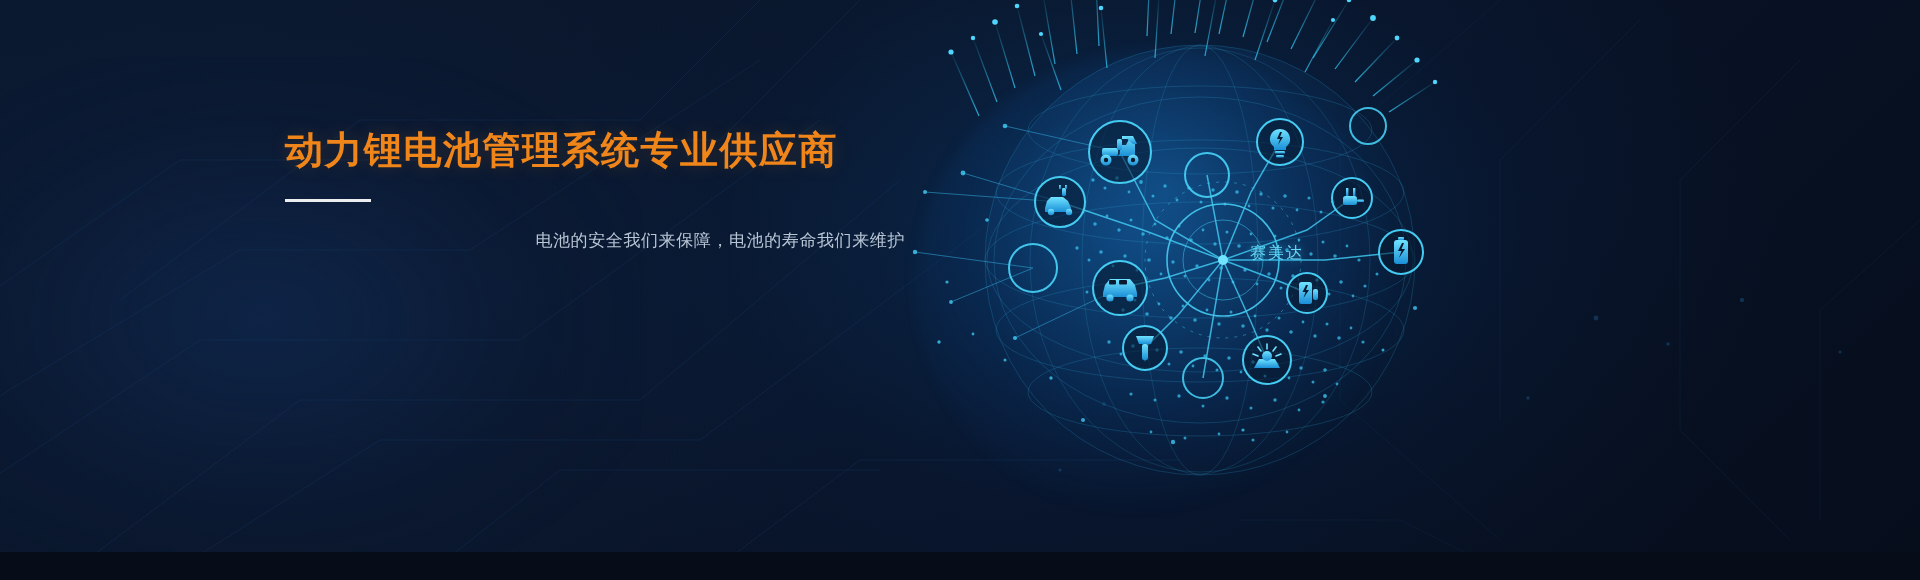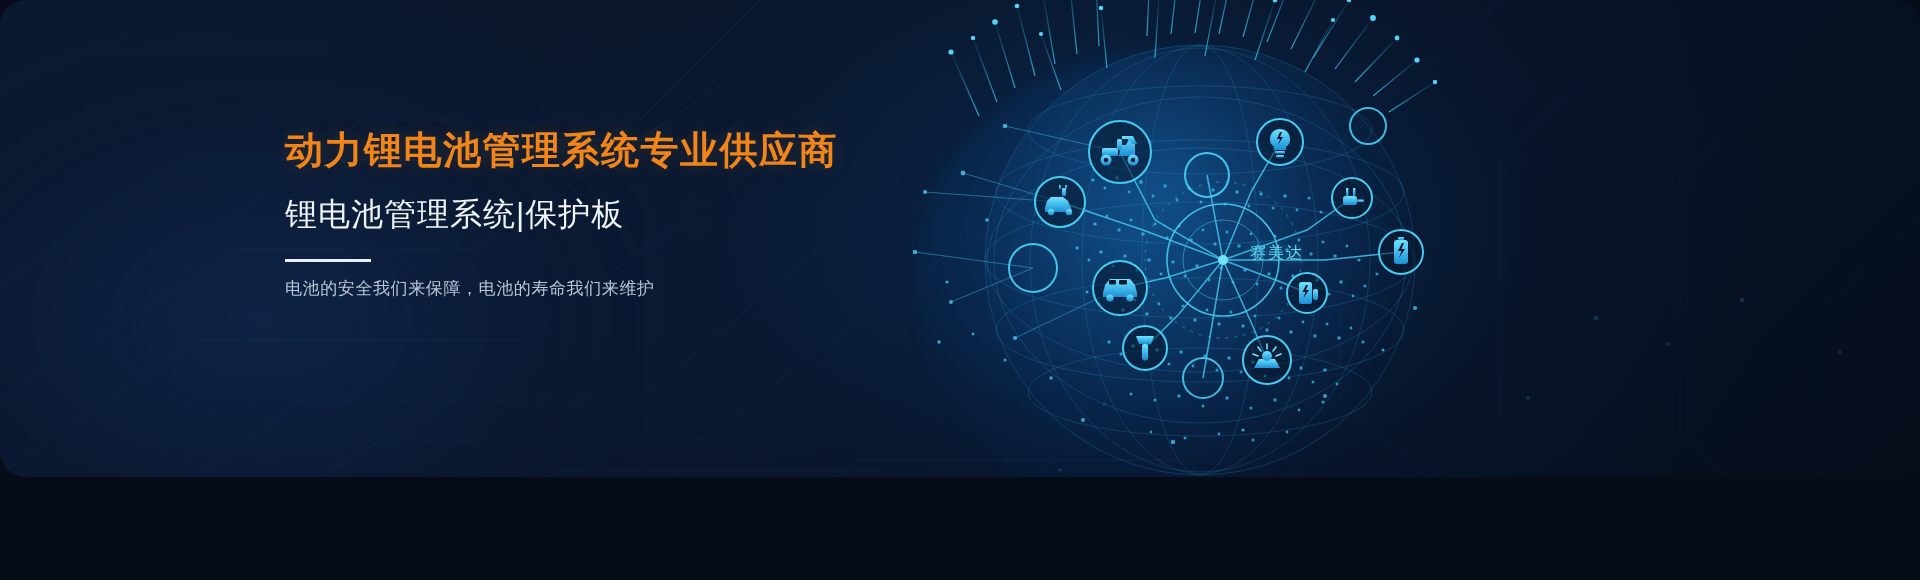--- a/index.html
+++ b/index.html
@@ -6,27 +6,26 @@
   * { margin:0; padding:0; box-sizing:border-box; }
   html,body { background:#060d18; }
   body {
     width:1920px; height:580px;
     font-family:"Liberation Sans","DejaVu Sans",sans-serif;
     overflow:hidden; position:relative;
   }
 
   #banner {
     position:absolute; inset:0;
-    width:1920px; height:477px;
+    width:1920px; height:552px;
     overflow:hidden;
     background:
       radial-gradient(ellipse 900px 620px at 1130px 230px, rgba(10,58,110,0.55) 0%, rgba(8,32,68,0.25) 45%, rgba(6,16,36,0) 72%),
       radial-gradient(ellipse 1100px 700px at 300px 300px, rgba(13,31,62,0.75) 0%, rgba(9,20,42,0.35) 55%, rgba(6,14,30,0) 80%),
       linear-gradient(135deg, #0b1a30 0%, #0a1628 35%, #081225 65%, #060e1c 100%);
-    border-radius: 26px;
   }
 
   
   .bg-lines { position:absolute; inset:0; opacity:.55; }
   .bg-glow-left {
     position:absolute; left:-120px; top:60px;
     width:760px; height:520px;
     background:radial-gradient(ellipse at center, rgba(18,48,92,0.38) 0%, rgba(10,26,54,0.12) 55%, rgba(0,0,0,0) 78%);
     filter:blur(2px);
   }
@@ -44,23 +43,23 @@
   .subhead {
     margin-top:22px;
     font-size:32px; line-height:1.2; letter-spacing:1px;
     color:#eef3f8; font-weight:400; white-space:nowrap;
   }
   .divider {
     margin-top:26px;
     width:86px; height:3px; background:#ffffff; opacity:.92;
   }
   .tagline {
-    margin-top:14px;
+    margin-top:26px;
     font-size:17px; line-height:1.5; letter-spacing:.6px;
-    color:#b9c6d6; font-weight:400; white-space:nowrap;
+    color:#b9c6d6; font-weight:400; white-space:nowrap;text-align:right;
   }
 
   
   .globe-wrap {
     position:absolute; left:855px; top:-70px;
     width:620px; height:620px; z-index:5;
   }
   .globe-glow {
     position:absolute; left:60px; top:120px;
     width:480px; height:470px; border-radius:50%;
@@ -109,21 +108,20 @@
       <circle cx="1742" cy="300" r="2.2"></circle>
       <circle cx="1840" cy="352" r="1.6"></circle>
       <circle cx="1528" cy="398" r="1.8"></circle>
       <circle cx="1104" cy="404" r="2.0"></circle>
       <circle cx="1060" cy="470" r="1.6"></circle>
     </g>
   </svg>
 
   <div class="copy">
     <div class="headline">动力锂电池管理系统专业供应商</div>
-    <div class="subhead">锂电池管理系统|保护板</div>
     <div class="divider"></div>
     <div class="tagline">电池的安全我们来保障，电池的寿命我们来维护</div>
   </div>
 
   <div class="globe-wrap">
     <div class="globe-glow"></div>
 
     <svg viewBox="0 0 620 620">
       <defs>
         <radialGradient id="sphereGrad" cx="42%" cy="34%" r="72%">

